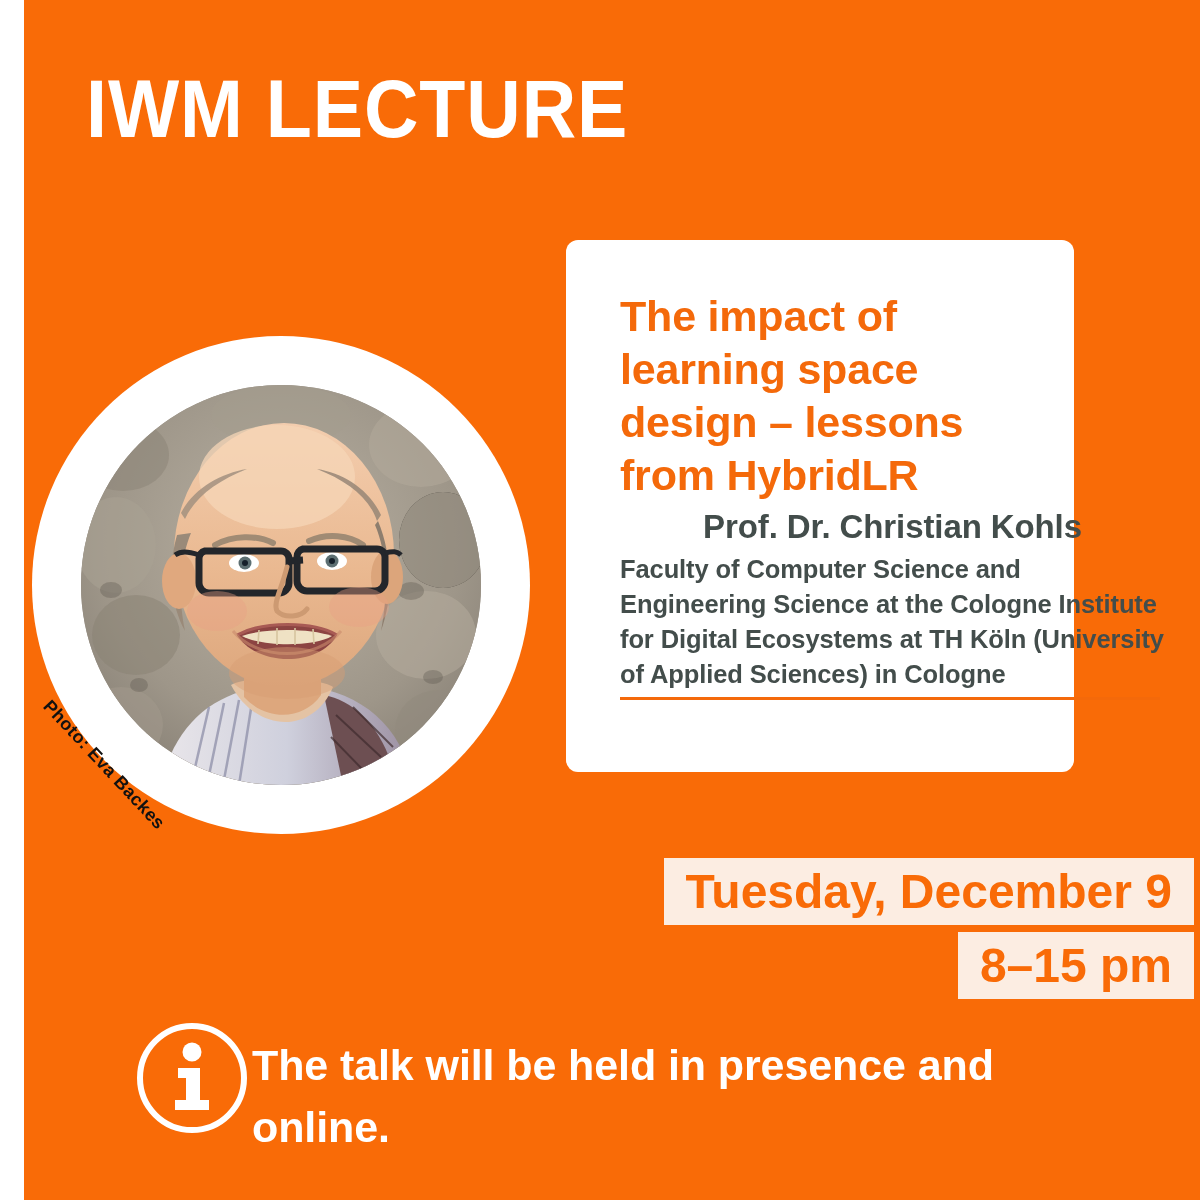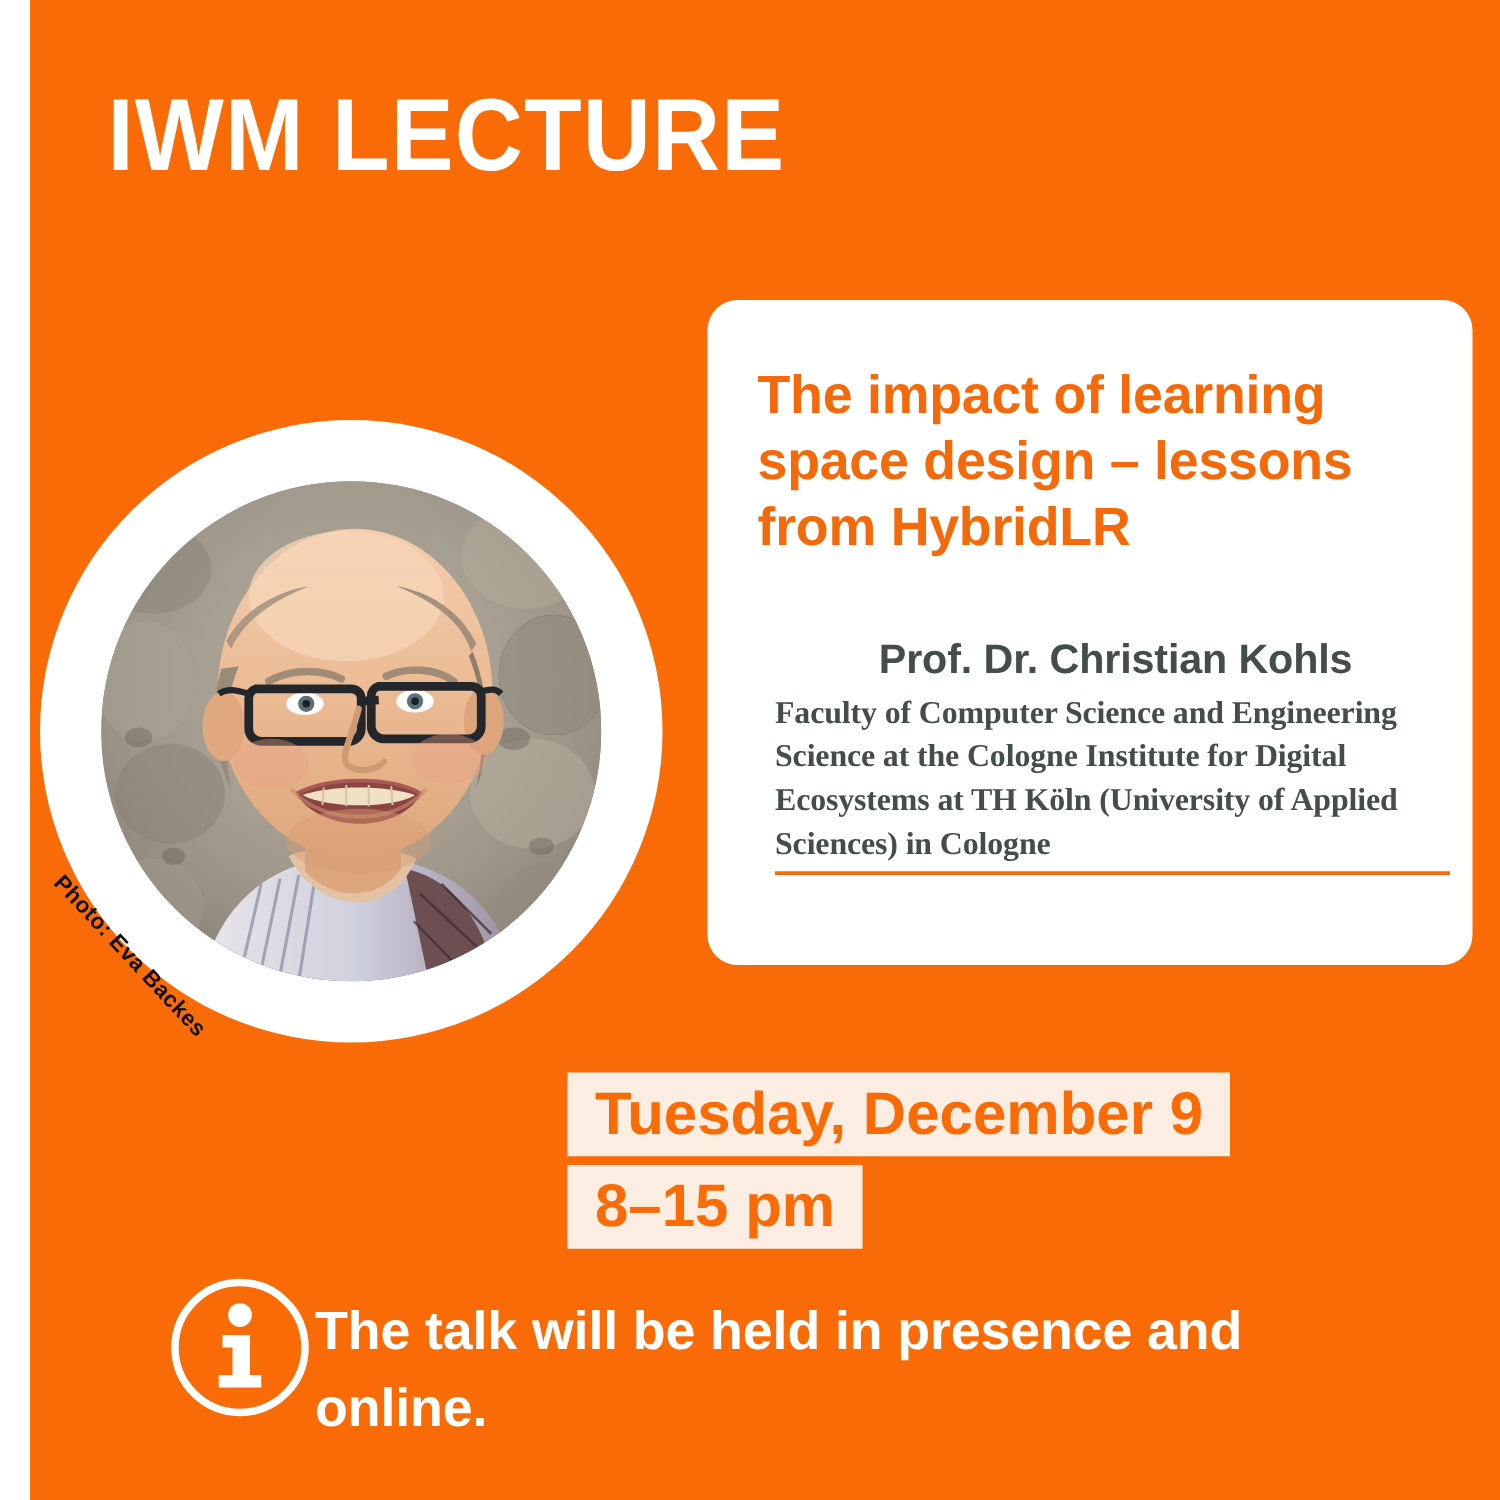--- a/index.html
+++ b/index.html
@@ -102,26 +102,26 @@
     font-size: 18px;
     letter-spacing: 0.4px;
     white-space: nowrap;
   }
 
   
   #info-card {
     position: absolute;
     left: 542px;
     top: 240px;
-    width: 612px;
+    width: 508px;
     height: 532px;
     background: #FFFFFF;
-    border-radius: 24px;
+    border-radius: 12px;
     box-sizing: border-box;
-    padding: 50px 34px 0 40px;
+    padding: 50px 34px 0 54px;
   }
   #talk-title {
     color: #F4690A;
     font-family: "Liberation Sans Narrow", "Liberation Sans", sans-serif;
     font-weight: 700;
     font-size: 43px;
     line-height: 53px;
     letter-spacing: -0.2px;
     margin: 0;
     max-width: 520px;
@@ -148,35 +148,35 @@
     font-weight: 700;
     font-size: 33px;
     line-height: 42px;
     letter-spacing: -0.1px;
     margin: 0 0 4px 0;
     white-space: nowrap;
     text-align: center;
   }
   #speaker-affiliation {
     color: #434D4B;
-    font-family: Liberation Serif, serif;
+    font-family: Liberation Sans, sans-serif;
     font-weight: 700;
     font-size: 25.5px;
     line-height: 35px;
     letter-spacing: -0.1px;
     margin: 0;
   }
 
   
   #datetime {
     position: absolute;
     left: 430px;
     top: 855px;
     width: 740px;
-    text-align: left;
+    text-align: right;
     font-family: "Liberation Sans Narrow", "Liberation Sans", sans-serif;
     font-weight: 700;
     font-size: 48px;
     line-height: 74px;
     color: #F96B07;
   }
   #datetime .hl {
     background: #FCEDE2;
     padding: 7px 22px;
     box-decoration-break: clone;

